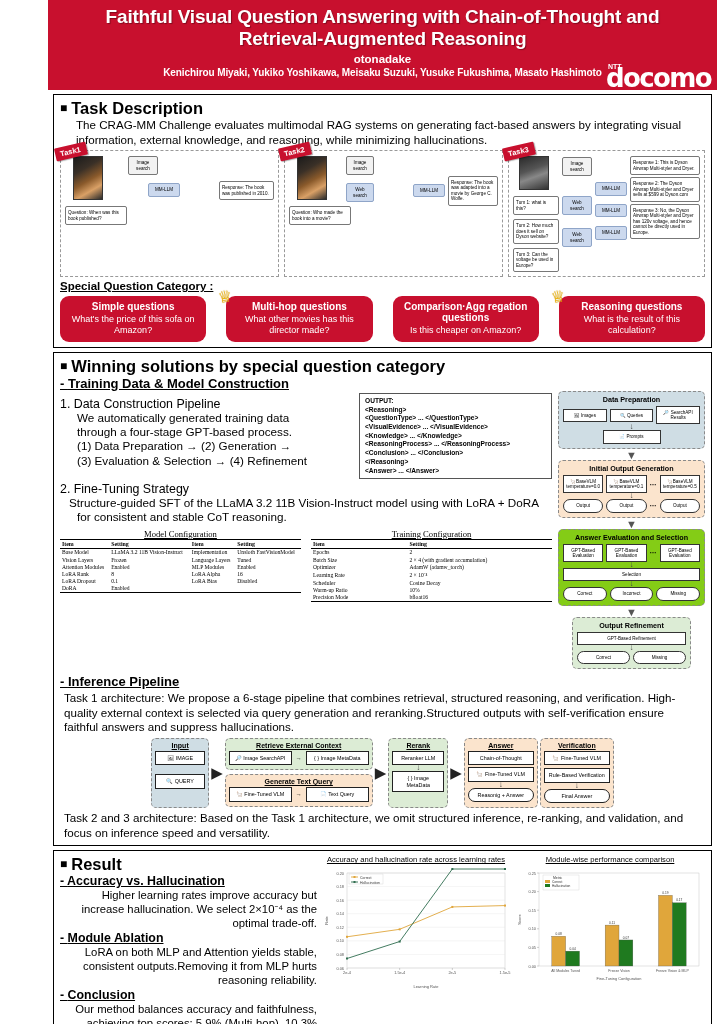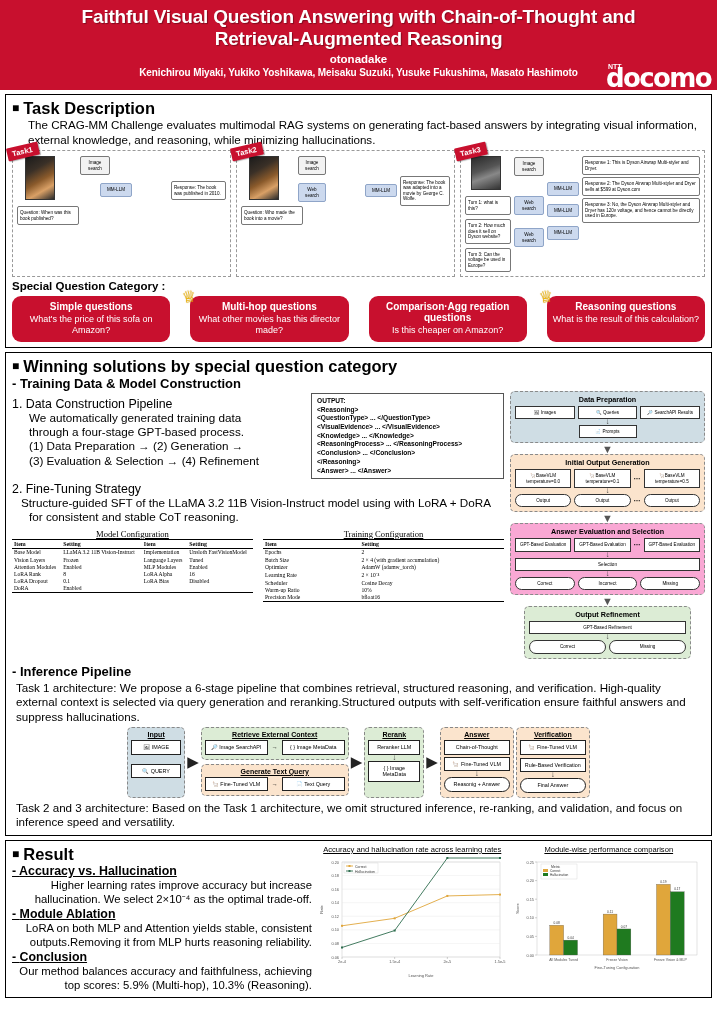--- a/index.html
+++ b/index.html
@@ -3,21 +3,21 @@
 <meta charset="utf-8">
 <style>
   * { box-sizing: border-box; margin: 0; padding: 0; }
   html, body {
     width: 717px; height: 1024px;
     background: #ffffff;
     font-family: "Liberation Sans", sans-serif;
     color: #000;
     overflow: hidden;
   }
-  .poster { width: 717px; height: 1024px; position: relative; background:#fff; }
+  .poster { width: 717px; height: 1024px; position: relative; background:#fff;padding-left:48px; }
 
   
   .header {
     background: #c8102e;
     color: #fff;
     padding: 6px 10px 5px 10px;
     text-align: center;
     position: relative;
     height: 90px;
   }
@@ -38,21 +38,21 @@
 
   
   .section {
     border: 1.5px solid #000;
     margin: 4px 5px 0 5px;
     padding: 4px 6px 5px 6px;
     background: #fff;
   }
   .sec-title { font-size: 16.5px; font-weight: bold; line-height: 1.1; }
   .sec-title .sq { font-size: 12px; vertical-align: 2px; margin-right: 4px; }
-  .sub-title { font-size: 13px; font-weight: bold; margin-top:1px;}
+  .sub-title { font-size: 13px; font-weight: bold; text-decoration: underline; margin-top:1px;}
   .sub-title .dash { text-decoration: none; }
   .body-text { font-size: 11.6px; line-height: 1.25; }
 
   
   .task-row { display: flex; gap: 5px; margin-top: 3px; }
   .task-box {
     border: 1px dashed #999; position: relative; padding: 5px 4px 4px 4px;
     background: #fff; flex: 1; min-height: 78px;
   }
   .task-tag {
@@ -105,21 +105,21 @@
   .cfg-cap { text-align:center; font-size:8.6px; text-decoration:underline; font-family:"Liberation Serif",serif; }
   table.cfg-t { border-collapse: collapse; width:100%; font-family:"Liberation Serif", serif; font-size:5.6px;}
   table.cfg-t th { text-align:left; font-weight:bold; padding:1px 2px; border-top:1px solid #000; border-bottom:.6px solid #000; font-size:5.9px;}
   table.cfg-t td { text-align:left; padding:.6px 2px; }
   table.cfg-t tr.last td { border-bottom:1px solid #000; }
 
   
   .dp-stage { border:1.2px dashed #8a8a8a; border-radius:5px; padding:3px 4px 4px 4px; margin-bottom:2px;}
   .dp-stage.blue { background:#cfdde4; }
   .dp-stage.orange{ background:#fbe4cd; }
-  .dp-stage.green { background:#f9a8d4; }
+  .dp-stage.green { background:#84cc16; }
   .dp-stage.green2{ background:#dcecd5; }
   .dp-cap { text-align:center; font-size:7.2px; font-weight:bold; margin-bottom:2px;}
   .dp-row { display:flex; gap:3px; justify-content:center; align-items:center; }
   .chip { background:#fff; border:1px solid #333; font-size:4.6px; text-align:center; padding:3px 2px; flex:1; line-height:1.15;}
   .chip.pill { border-radius:8px; }
   .dots { font-size:7px; font-weight:bold; }
   .down-arrow { text-align:center; font-size:8px; line-height:6px; color:#444; }
   .fat-arrow { text-align:center; color:#555; font-size:11px; line-height:9px; }
 
   

